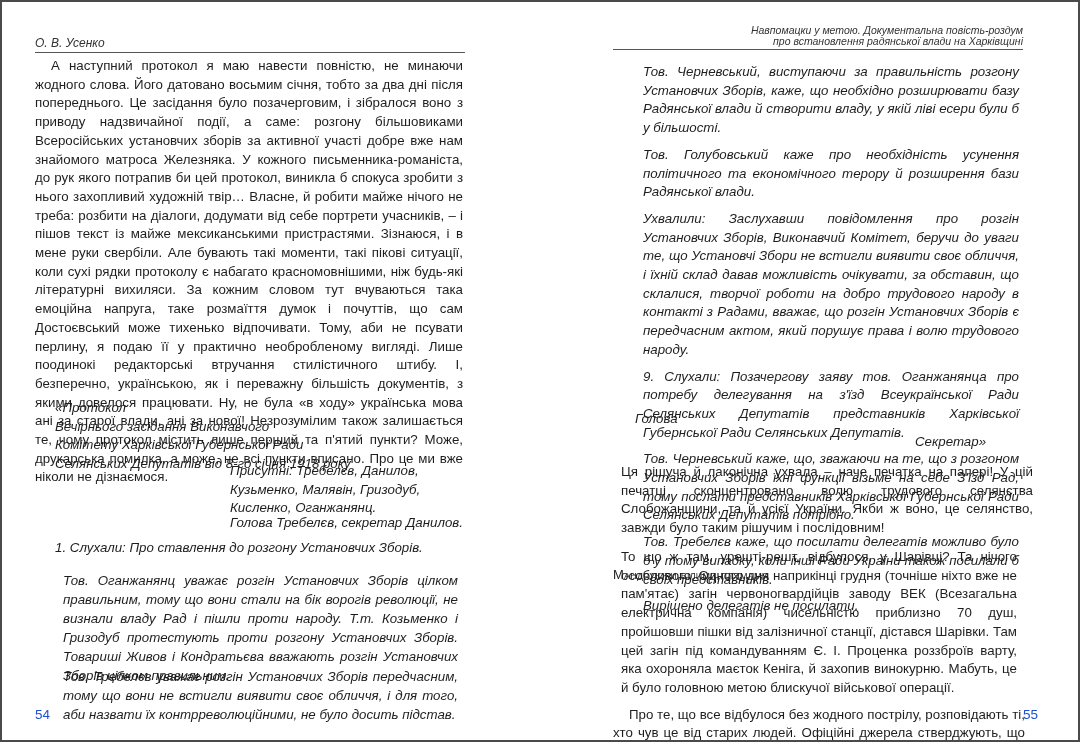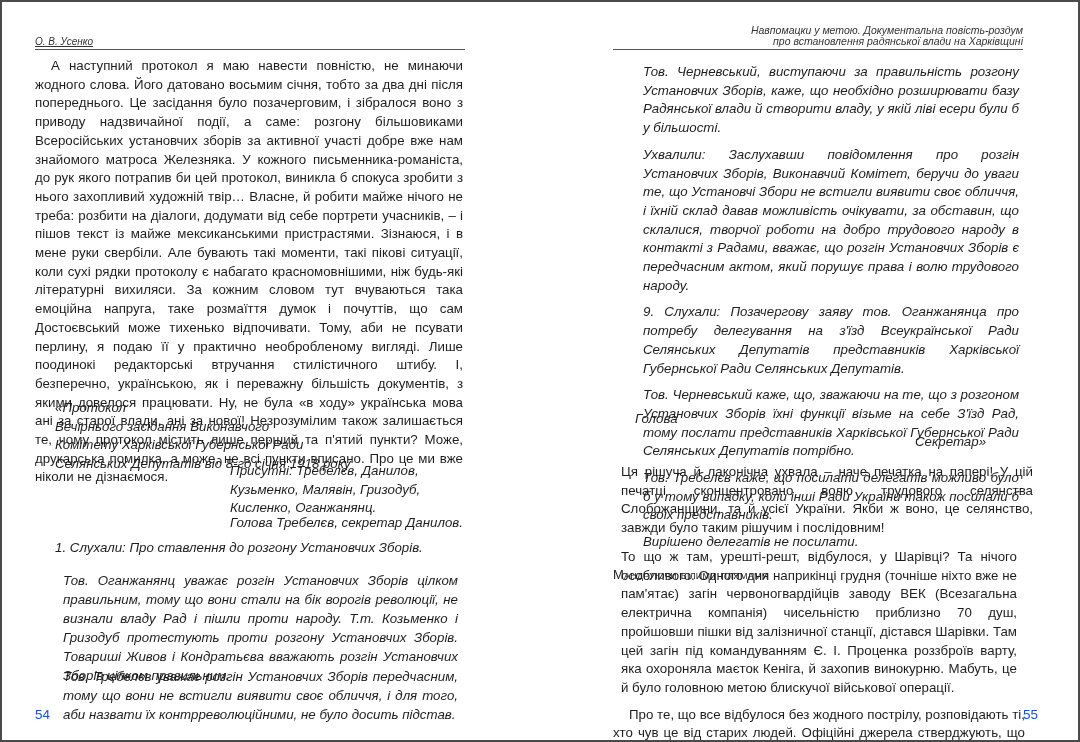--- a/index.html
+++ b/index.html
@@ -14,22 +14,22 @@
     position: absolute; left: 0; top: 0; width: 1076px; height: 738px;
     border: 2px solid #4a4a4a;
     background: #fff;
   }
   .page { position: absolute; top: 0; height: 738px; }
   .page.left { left: 0; width: 538px; }
   .page.right { left: 538px; width: 538px; }
 
   .running-head-left {
     position: absolute; left: 33px; top: 34px; width: 430px;
-    font-size: 10px; font-style: italic; color: #333;
-    border-bottom: 1px solid #555; padding-bottom: 2px; text-decoration: underline;
+    font-size: 12px; font-style: italic; color: #333;
+    border-bottom: 1px solid #555; padding-bottom: 2px;
   }
   .running-head-right {
     position: absolute; left: 73px; top: 23px; width: 410px;
     font-size: 10.5px; font-style: italic; color: #333; text-align: right;
     line-height: 11px;
     border-bottom: 1px solid #555; padding-bottom: 2px;
   }
   .running-head-right span { display: block; }
 
   .body-text {
@@ -91,20 +91,21 @@
   </div>
 
   <div class="page right">
     <div class="running-head-right">
       <span>Навпомацки у метою. Документальна повість-роздум</span>
       <span>про встановлення радянської влади на Харківщині</span>
     </div>
 
     <div class="right-it r1">
       <p>Тов. Черневський, виступаючи за правильність розгону Установчих Зборів, каже, що необхідно розширювати базу Радянської влади й створити владу, у якій ліві есери були б у більшості.</p>
+      <p>Тов. Голубовський каже про необхідність усунення політичного та економічного терору й розширення бази Радянської влади.</p>
       <p>Ухвалили: Заслухавши повідомлення про розгін Установчих Зборів, Виконавчий Комітет, беручи до уваги те, що Установчі Збори не встигли виявити своє обличчя, і їхній склад давав можливість очікувати, за обставин, що склалися, творчої роботи на добро трудового народу в контакті з Радами, вважає, що розгін Установчих Зборів є передчасним актом, який порушує права і волю трудового народу.</p>
       <p>9. Слухали: Позачергову заяву тов. Оганжанянца про потребу делегування на з'їзд Всеукраїнської Ради Селянських Депутатів представників Харківської Губернської Ради Селянських Депутатів.</p>
       <p>Тов. Черневський каже, що, зважаючи на те, що з розгоном Установчих Зборів їхні функції візьме на себе З'їзд Рад, тому послати представників Харківської Губернської Ради Селянських Депутатів потрібно.</p>
       <p>Тов. Требелєв каже, що посилати делегатів можливо було б у тому випадку, коли інші Ради України також посилали б своїх представників.</p>
       <p>Вирішено делегатів не посилати.</p>
     </div>
 
     <div class="r-golova">Голова</div>
     <div class="r-secretar">Секретар»</div>
 

